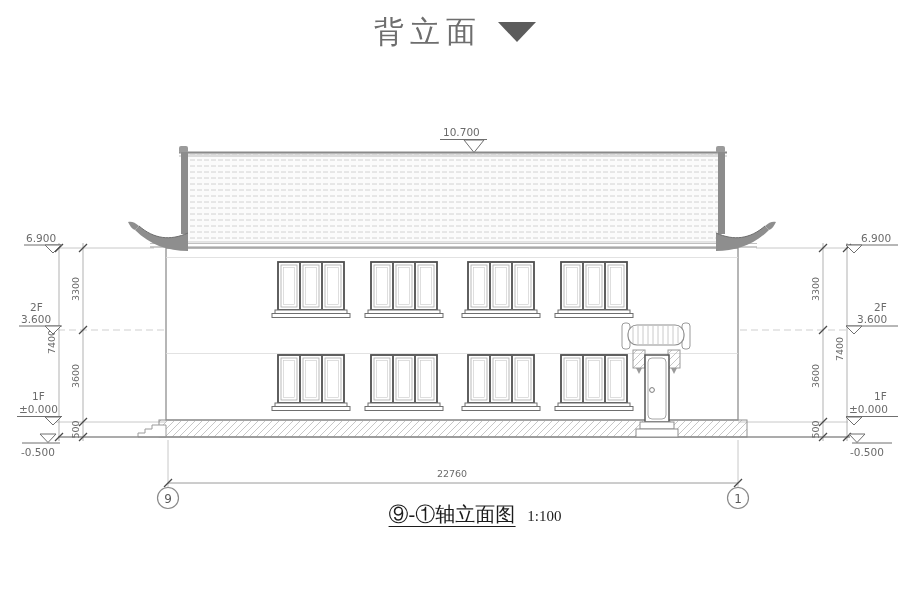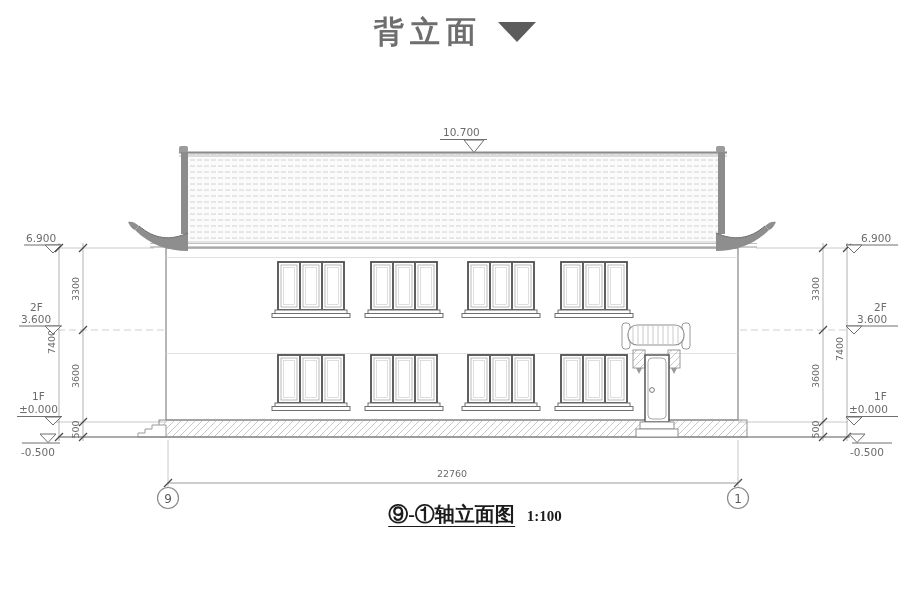--- a/index.html
+++ b/index.html
@@ -1,33 +1,33 @@
 <!DOCTYPE html>
 <html><head>
 <meta charset="utf-8">
 <style>
   html,body{margin:0;padding:0;background:#ffffff;}
   #stage{position:relative;width:910px;height:616px;background:#fff;overflow:hidden;
          font-family:"Liberation Sans","DejaVu Sans",sans-serif;}
   
   #titlebar{position:absolute;top:12px;left:0;width:100%;height:40px;
             display:flex;align-items:center;justify-content:center;gap:16px;}
-  #titlebar .ttl{font-size:30px;font-weight:700;letter-spacing:6px;color:#6e6e6e;text-align:center;}
+  #titlebar .ttl{font-size:30px;font-weight:400;letter-spacing:6px;color:#6e6e6e;text-align:center;}
   #titlebar .tri{width:0;height:0;border-left:19px solid transparent;
                  border-right:19px solid transparent;border-top:20px solid #5c5c5c;}
   
   svg{position:absolute;top:0;left:0;}
   svg text{font-family:"DejaVu Sans","Liberation Sans",sans-serif;fill:#6b6b6b;}
   .dimtxt{font-size:9.5px;}
   .lvltxt{font-size:10.5px;}
   .axistxt{font-size:12px;fill:#5a5a5a;}
   
   #caption{position:absolute;top:501px;left:475px;transform:translateX(-50%);
            white-space:nowrap;color:#1c1c1c;
-           font-family:"Liberation Serif","DejaVu Serif",serif;font-weight:bold;}
+           font-family:"Liberation Serif","DejaVu Serif",serif;}
   #caption .main{font-size:20px;border-bottom:1.6px solid #1c1c1c;padding-bottom:1px;}
   #caption .scale{font-size:15px;margin-left:8px;}
 </style>
 </head>
 <body>
 
 <div id="stage">
 
   <div id="titlebar">
     <span class="ttl">背立面</span>

